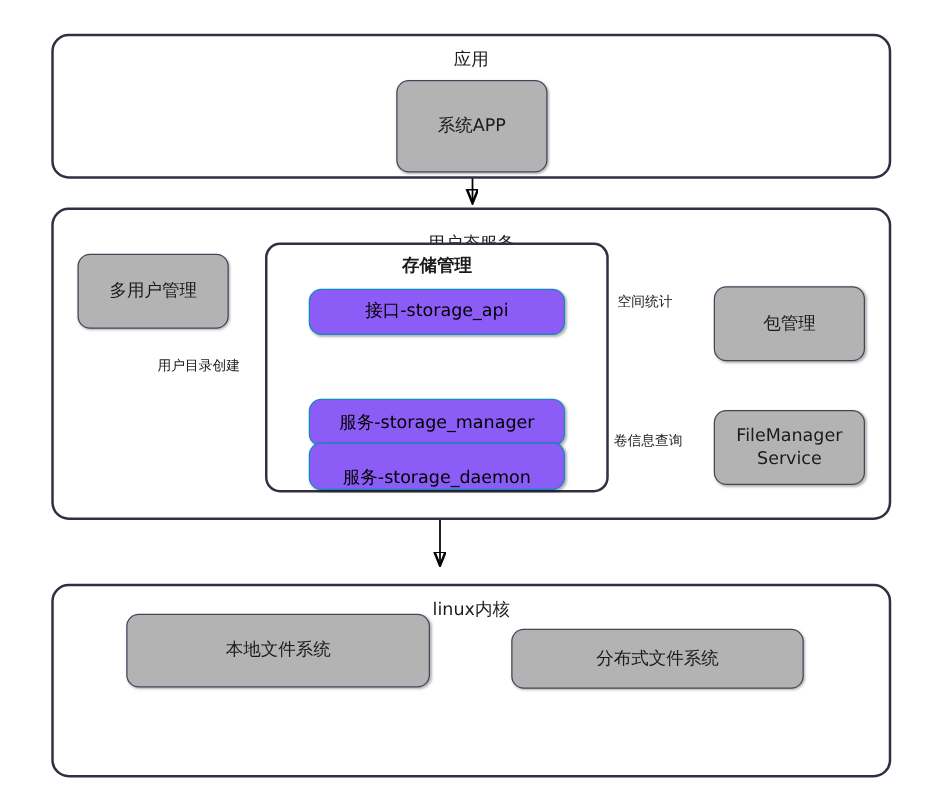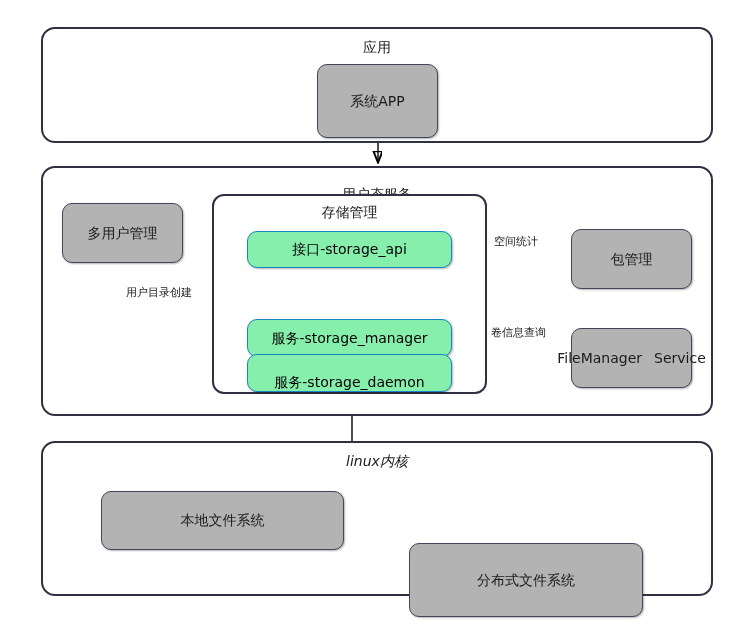--- a/index.html
+++ b/index.html
@@ -55,21 +55,21 @@
     font-size: 14px;
     line-height: 1.3;
     color: #1a1a1a;
   }
   .node.gray {
     background: #b3b3b3;
     border: 1.5px solid #44465a;
     box-shadow: 1px 1px 2px rgba(0,0,0,0.30);
   }
   .node.blue {
-    background: #86efac;
+    background: #8b5cf6;
     border: 1.5px solid #1487c4;
     box-shadow: 1px 1px 2px rgba(0,0,0,0.30);
     color: #000000;
   }
   .node span { display: block; padding: 0 6px; }
   
   .edge-label {
     position: absolute;
     font-size: 11px;
     color: #1a1a1a;
@@ -118,53 +118,53 @@
   </div>
   <div class="node gray" style="left:317px; top:64px; width:121px; height:74px;">
     <span>系统APP</span>
   </div>
 
   <div class="layer-panel" style="left:41px; top:166px; width:672px; height:250px;">
     <div class="layer-title" style="top:18px;">用户态服务</div>
   </div>
 
   <div class="group-box" style="left:212px; top:194px; width:275px; height:200px;">
-    <div class="layer-title" style="top:8px; font-weight:normal;text-align:center;">存储管理</div>
+    <div class="layer-title" style="top:8px; font-weight:bold;text-align:center;">存储管理</div>
   </div>
 
   <div class="node blue" style="left:247px; top:231px; width:205px; height:37px;">
     <span>接口-storage_api</span>
   </div>
   <div class="node blue" style="left:247px; top:292px; width:205px; height:38px;margin-top:27px;">
     <span>服务-storage_manager</span>
   </div>
   <div class="node blue" style="left:247px; top:354px; width:205px; height:38px;align-items:flex-end;">
     <span>服务-storage_daemon</span>
   </div>
 
   <div class="node gray" style="left:571px; top:229px; width:121px; height:60px;">
     <span>包管理</span>
   </div>
 
   <div class="node gray" style="left:62px; top:203px; width:121px; height:60px;">
     <span>多用户管理</span>
   </div>
 
-  <div class="node gray" style="left:571px; top:328px; width:121px; height:60px; ">
+  <div class="node gray" style="left:571px; top:328px; width:121px; height:60px; flex-direction:column;">
     <span>FileManager</span>
     <span>Service</span>
   </div>
 
   <div class="edge-label" style="left:126px; top:285px;">用户目录创建</div>
   <div class="edge-label" style="left:494px; top:234px;">空间统计</div>
-  <div class="edge-label" style="left:491px; top:325px;">卷信息查询</div>
+  <div class="edge-label" style="left:491px; top:345px;">卷信息查询</div>
 
-  <div class="layer-panel" style="left:41px; top:441px; width:672px; height:155px;font-style:italic;">
+  <div class="layer-panel" style="left:41px; top:467px; width:672px; height:155px;">
     <div class="layer-title" style="top:10px;">linux内核</div>
   </div>
   <div class="node gray" style="left:101px; top:491px; width:243px; height:59px;">
     <span>本地文件系统</span>
   </div>
-  <div class="node gray" style="left:409px; top:503px; width:234px; height:74px;margin-top:40px;">
+  <div class="node gray" style="left:409px; top:503px; width:234px; height:48px;">
     <span>分布式文件系统</span>
   </div>
 
 </div>
 
 </body></html>

